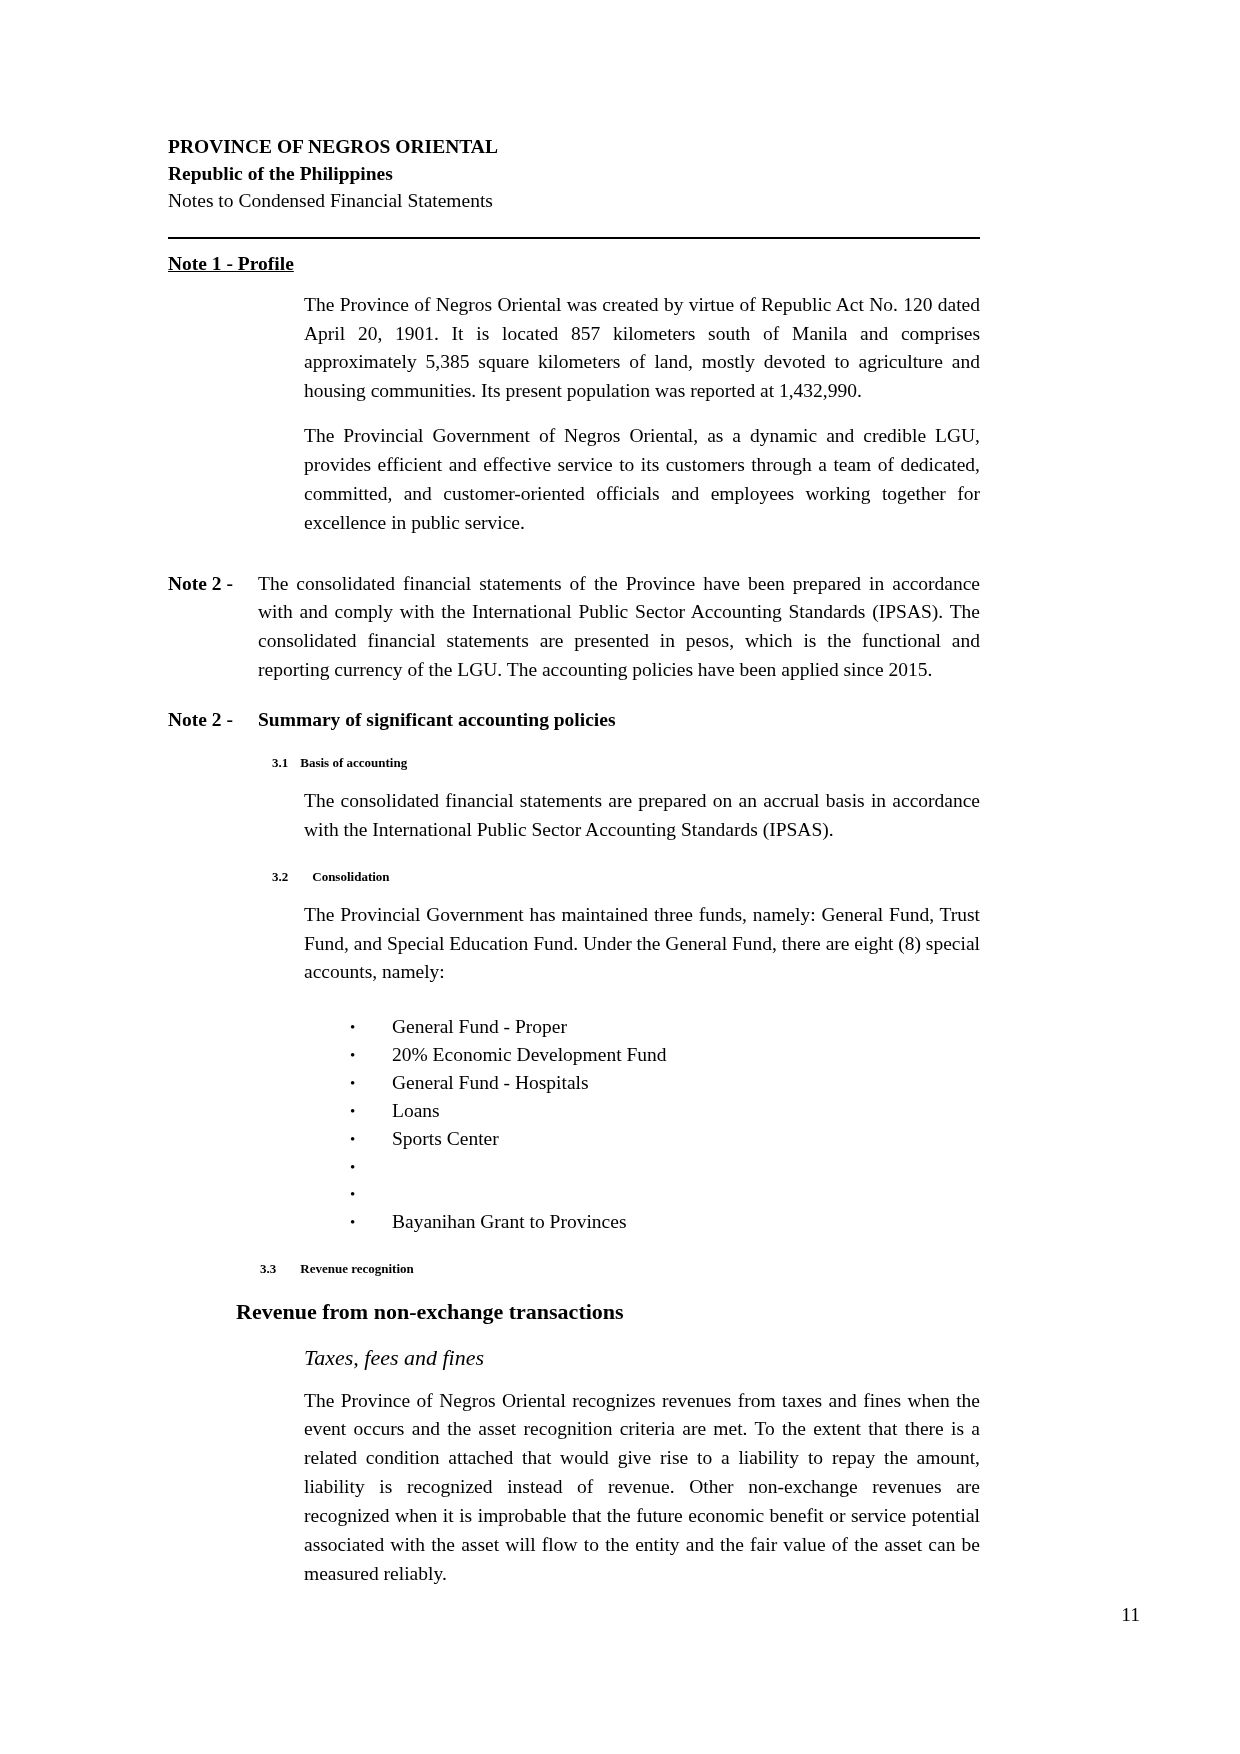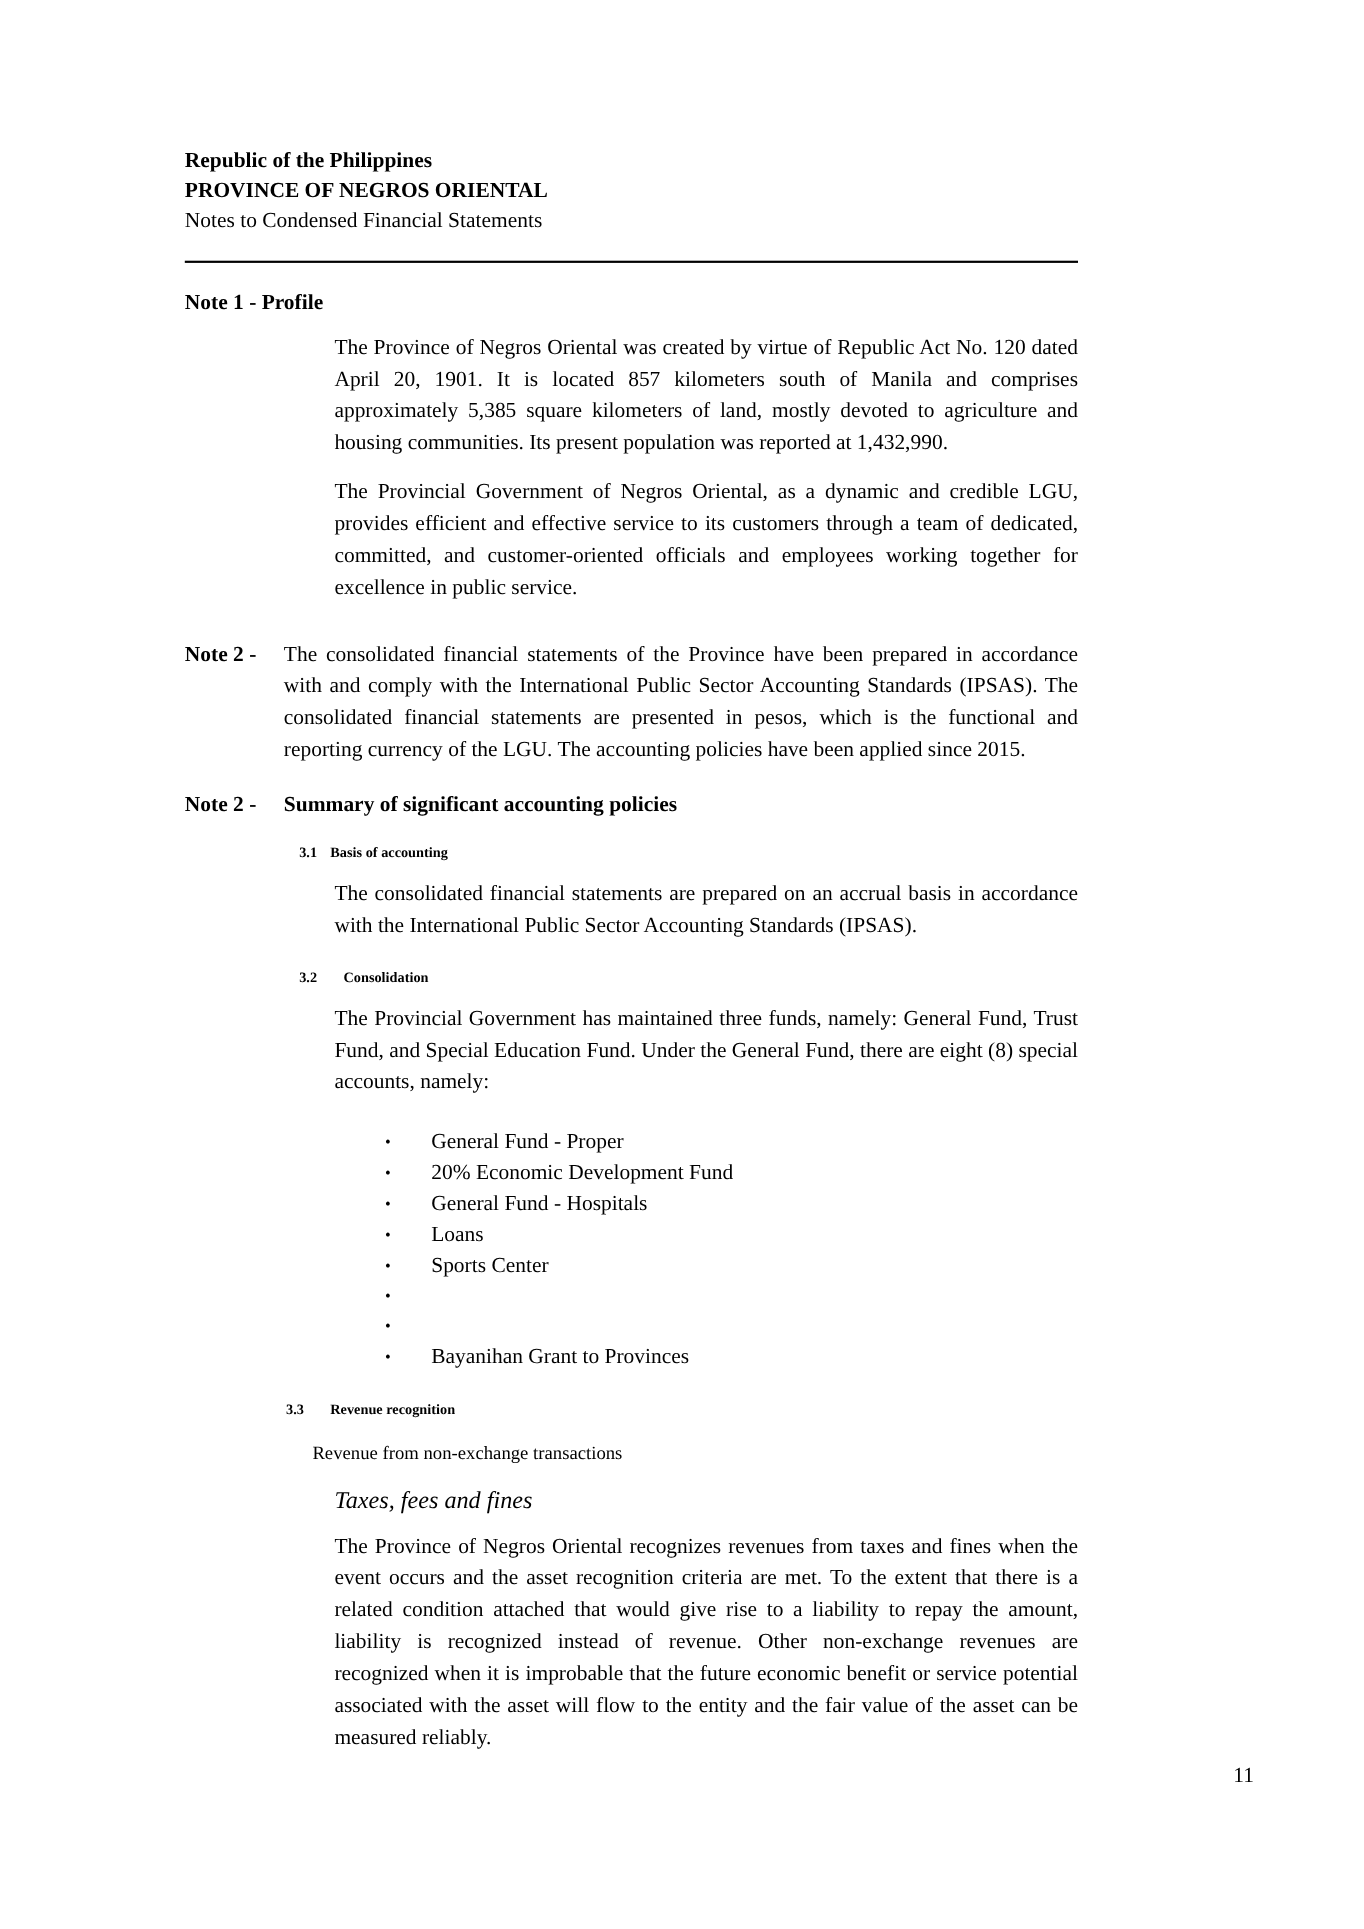--- a/index.html
+++ b/index.html
@@ -40,21 +40,22 @@
     border: none;
     border-top: 2.6px solid #000;
     margin: 22px 0 0 0;
     width: 100%;
   }
 
   
   .note-title {
     font-weight: bold;
     font-size: 19.5px;
-    margin-top: 26px;
+    margin-top: 14px;
+    text-decoration: underline;
   }
 
   
   .para {
     font-size: 19.5px;
     line-height: 1.48;
     text-align: justify;
     text-justify: inter-word;
     margin: 16px 0 0 0;
   }
@@ -107,24 +108,24 @@
     margin-right: 12px;
   }
   .sub-head.wide .num {
     margin-right: 24px;
   }
   .sub-head.deep {
     margin-left: 92px;
   }
 
   .sub-head2 {
-    font-weight: normal;
-    font-size: 17px;
+    font-weight: bold;
+    font-size: 22px;
     margin-top: 22px;
-    margin-left: 116px;
+    margin-left: 68px;
   }
   .italic-head {
     font-style: italic;
     font-size: 22px;
     margin-top: 20px;
     margin-left: 136px;
   }
 
   
   .bullets {
@@ -157,22 +158,22 @@
     font-size: 19.5px;
   }
 </style>
 </head>
 <body>
 
 <div class="page">
   <div class="content">
 
     <div class="doc-header">
+      <div class="line-bold">PROVINCE OF NEGROS ORIENTAL</div>
       <div class="line-bold">Republic of the Philippines</div>
-      <div class="line-bold">PROVINCE OF NEGROS ORIENTAL</div>
       <div class="line-plain">Notes to Condensed Financial Statements</div>
     </div>
 
     <hr class="rule">
 
     <div class="note-title">Note 1 - Profile</div>
 
     <p class="para indent-2">The Province of Negros Oriental was created by virtue of Republic Act No. 120 dated April 20, 1901. It is located 857 kilometers south of Manila and comprises approximately 5,385 square kilometers of land, mostly devoted to agriculture and housing communities. Its present population was reported at 1,432,990.</p>
     <p class="para indent-2">The Provincial Government of Negros Oriental, as a dynamic and credible LGU, provides efficient and effective service to its customers through a team of dedicated, committed, and customer-oriented officials and employees working together for excellence in public service.</p>
 

